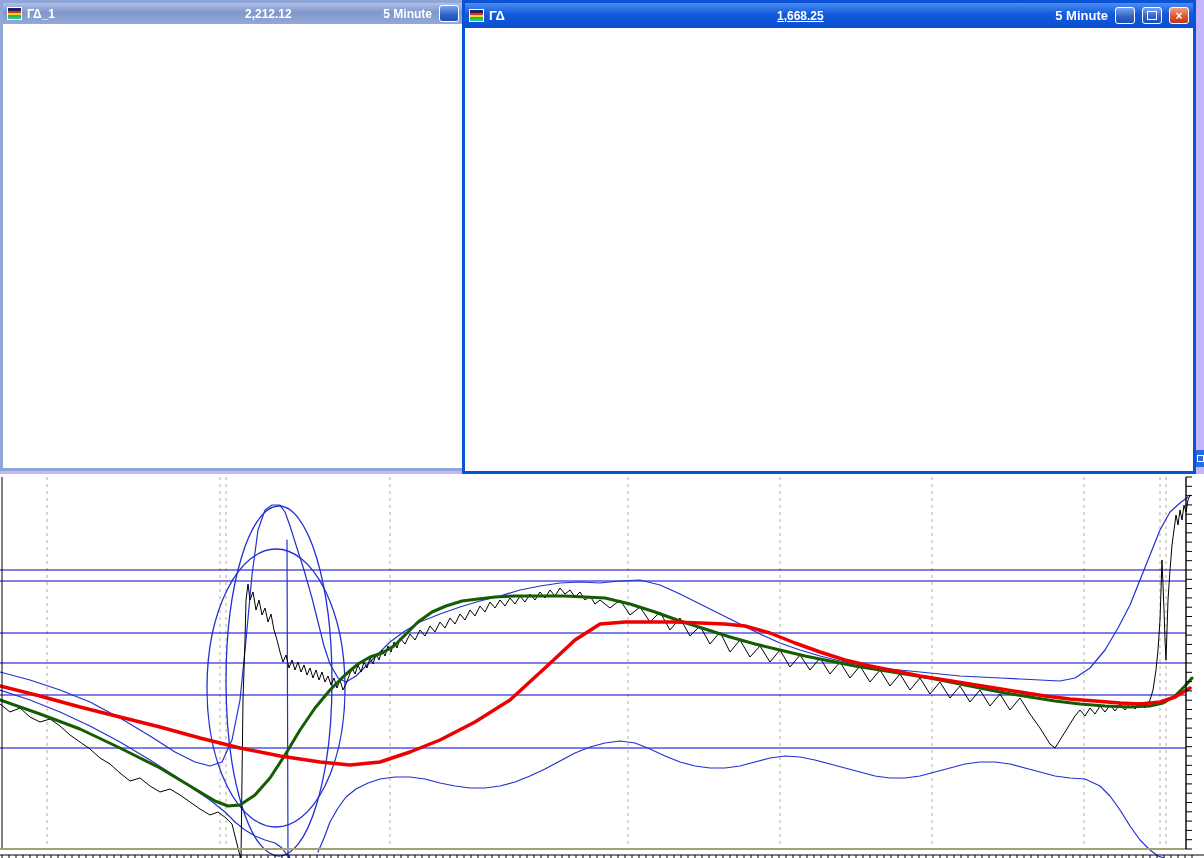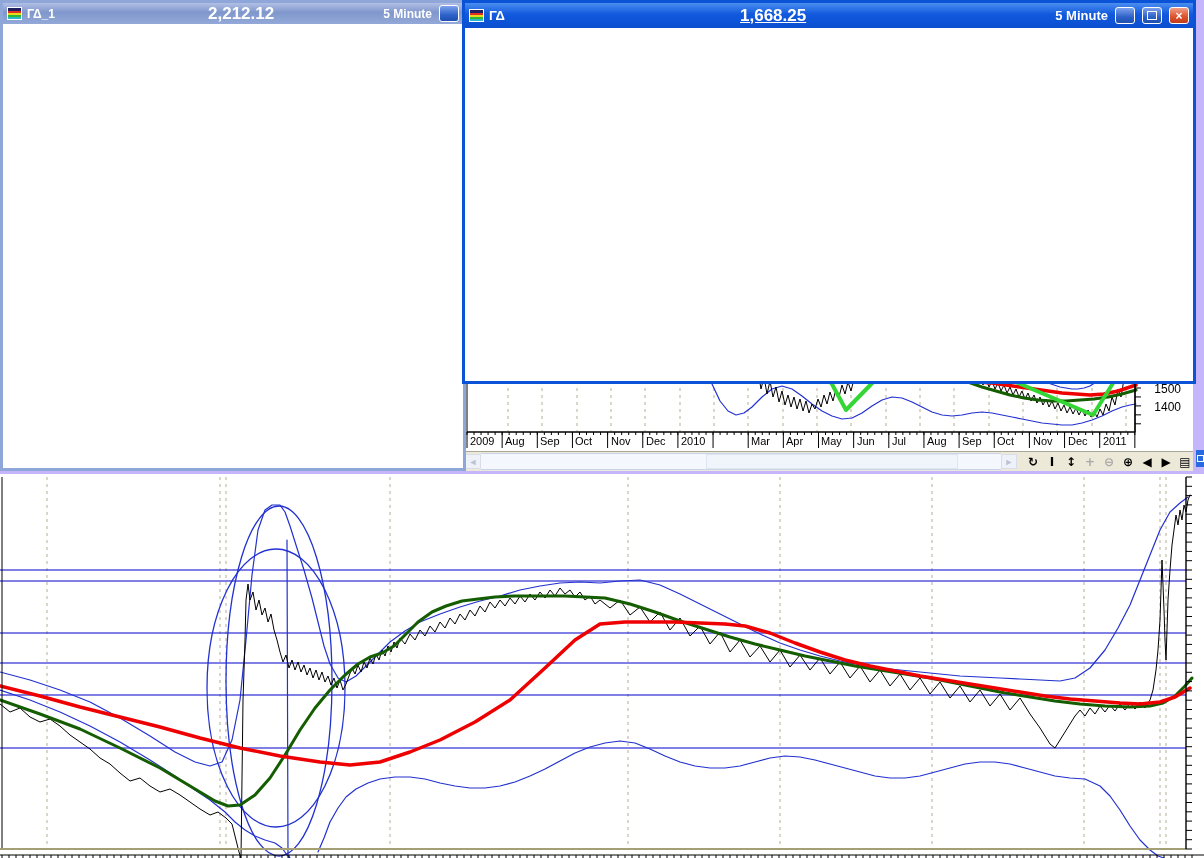--- a/index.html
+++ b/index.html
@@ -2,28 +2,28 @@
 <html><head>
 <meta charset="utf-8">
 <style>
   html,body{margin:0;padding:0;}
   .stage{position:relative;width:1204px;height:858px;overflow:hidden;background:#c4b5fd;
          font-family:"Liberation Sans",sans-serif;padding-left:27px;}
   .mdi-strip{position:absolute;right:0;top:0;width:10px;height:474px;
 phy         background:repeating-linear-gradient(45deg,#8f8f87 0 2px,#a9a9a1 2px 4px);}
   .win{position:absolute;background:#fff;box-sizing:border-box;}
   .win-left{left:0;top:0;width:466px;height:471px;border:3px solid #8ea6d8;z-index:1;}
-  .win-right{left:462px;top:0;width:734px;height:384px;border:3px solid #0a52d6;z-index:2;}
+  .win-right{left:462px;top:0;width:734px;height:474px;border:3px solid #0a52d6;z-index:2;}
   .titlebar{position:relative;display:flex;align-items:center;gap:5px;padding:0 4px;color:#fff;
             font-weight:bold;font-size:13px;white-space:nowrap;}
   .titlebar.inactive{height:21px;background:linear-gradient(180deg,#b0bfe4 0%,#8097cc 45%,#93a9d8 100%);font-size:12px;}
   .titlebar.active{height:25px;background:linear-gradient(180deg,#4a8df0 0%,#1159dd 45%,#0a4fd0 100%);}
   .app-icon{display:inline-block;width:15px;height:13px;border:1px solid #fff;box-sizing:border-box;
             background:linear-gradient(180deg,#202060 0 3px,#e03020 3px 5px,#e8d820 5px 7px,#30b830 7px 9px,#28b8c8 9px 11px,#c030b0 11px 13px);}
-  .t-value{position:absolute;font-size:17px;}
+  .t-value{position:absolute;font-size:12px;margin-left:37px;}
   .win-left .t-value{left:205px;}
   .win-right .t-value{left:275px;text-decoration:underline;}
   .t-tf{margin-left:auto;}
   .tbtn{width:20px;height:17px;border:1px solid #fff;border-radius:3px;margin-left:2px;
         background:linear-gradient(180deg,#7DA1ED 0%,#2d62c8 60%,#1e4fb0 100%);
         color:#fff;font-size:10px;font-weight:bold;display:flex;align-items:flex-end;justify-content:center;
         padding:0;line-height:9px;box-sizing:border-box;cursor:default;}
   .tbtn.max{align-items:center;}
   .tbtn.max i{display:block;width:8px;height:7px;border:1px solid #fff;}
   .tbtn.close{background:linear-gradient(180deg,#f0a088 0%,#dd5630 55%,#c03a18 100%);

